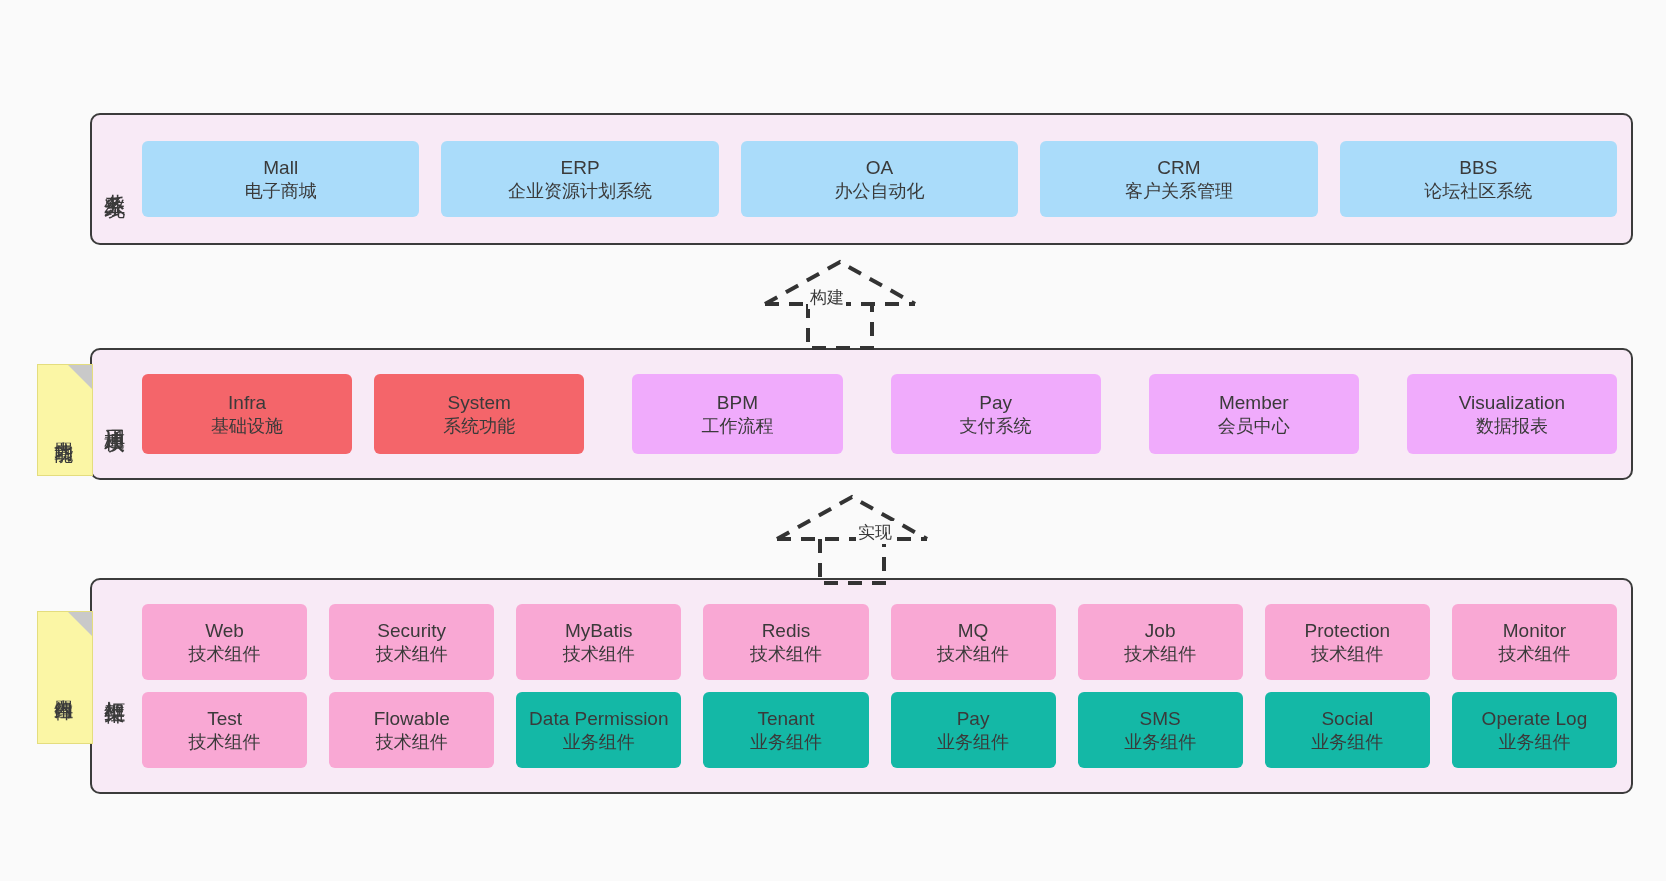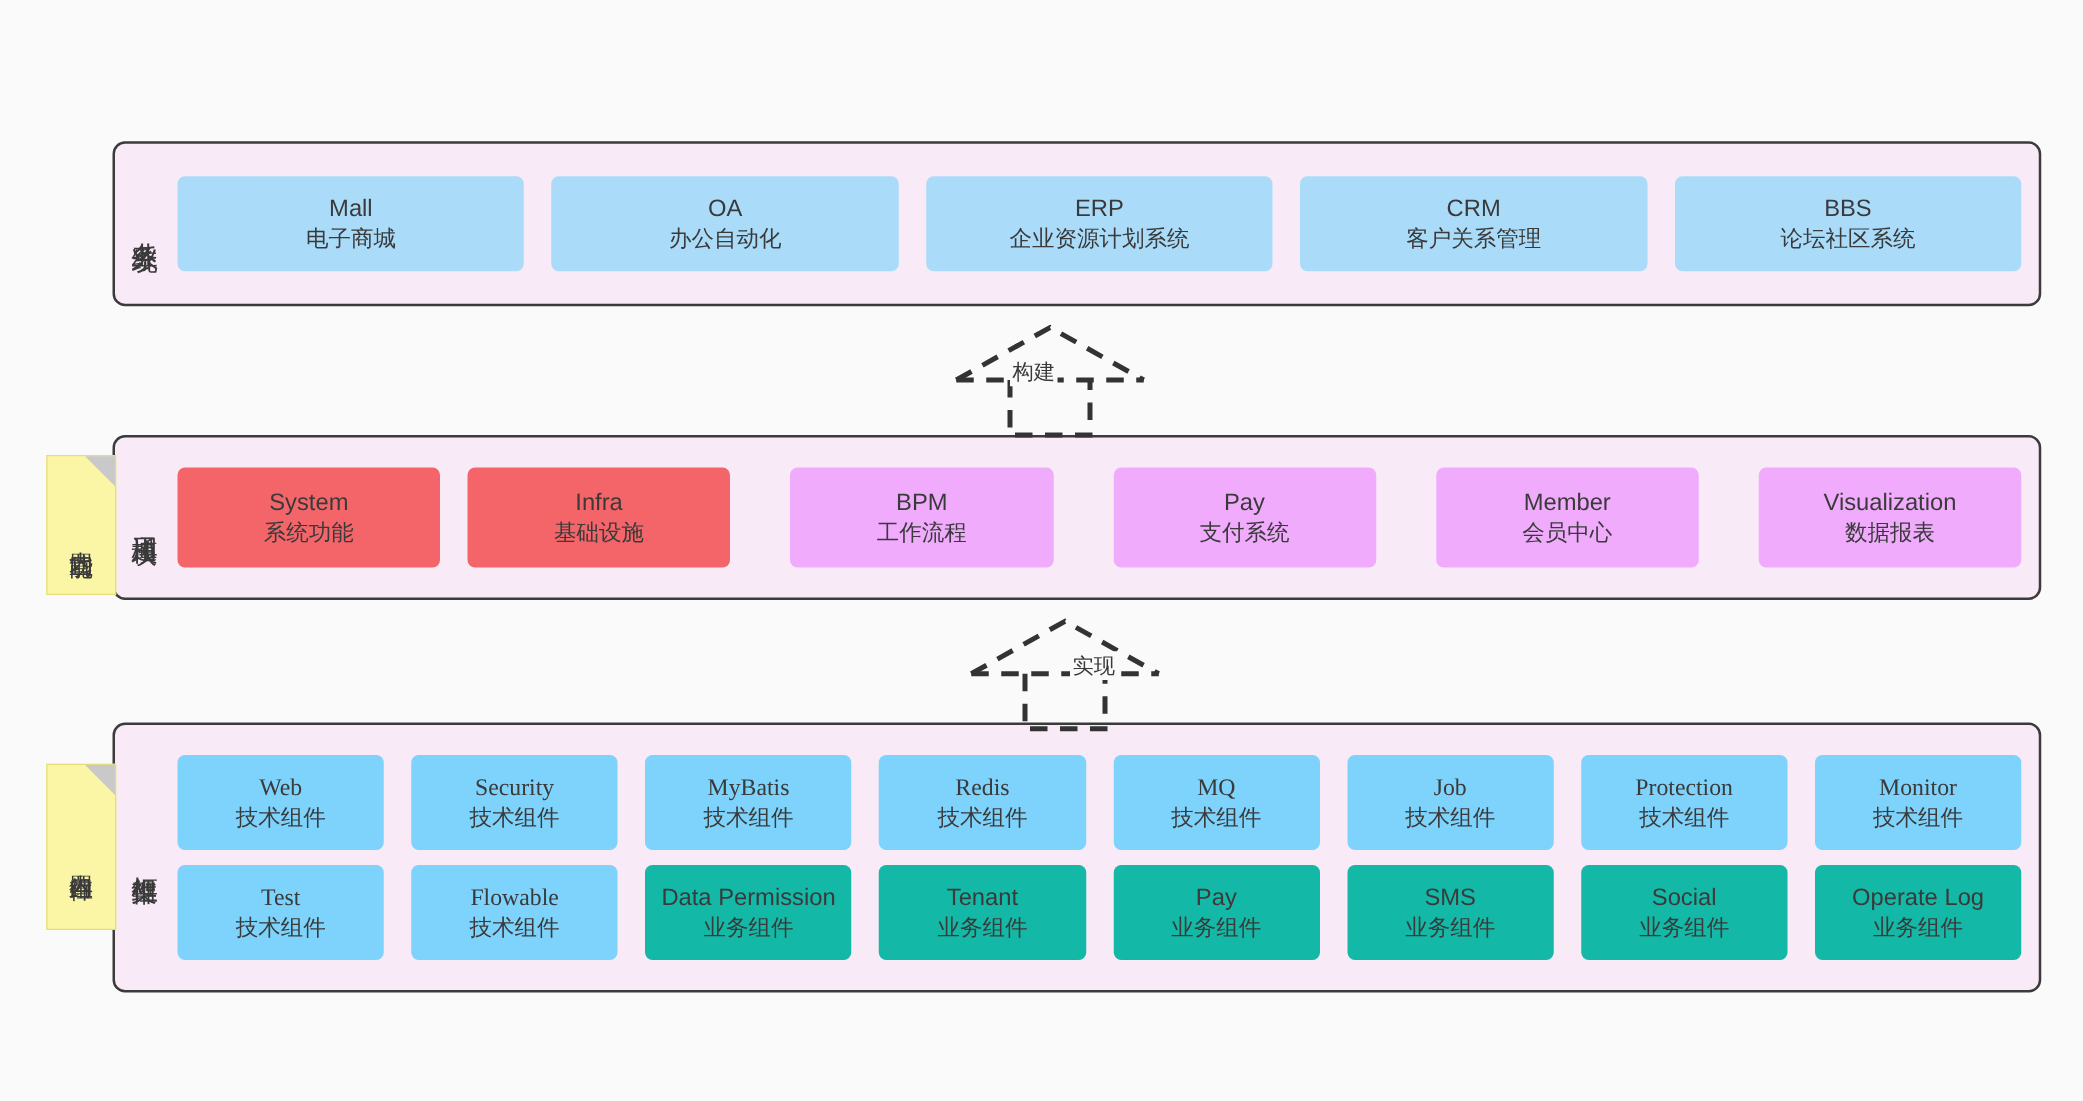--- a/index.html
+++ b/index.html
@@ -81,21 +81,21 @@
   .node .t1 { font-size: 19px; color: #3a3a3a; }
   .node .t2 { font-size: 18px; color: #3a3a3a; }
 
   .h-biz   { height: 76px; }
   .h-mod   { height: 80px; }
   .h-comp  { height: 76px; }
 
   .blue       { background: #aadcfa; }
   .red        { background: #f4656a; }
   .pink       { background: #f0abfc; margin-left: 26px; }
-  .green      { background: #7dd3fc; font-family: Liberation Serif, serif; }
+  .green      { background: #f9a8d4; }
   .green-lite { background: #14b8a6; }
 
   
   .note {
     position: absolute;
     background: #fbf6a5;
     border: 1px solid #e4dd7e;
     z-index: 8;
     display: flex;
     align-items: center;
@@ -146,26 +146,26 @@
 
   <div class="layer" id="layer-business" style="left:90px; top:113px; width:1543px; height:132px;">
     <div class="layer-title">业务系统</div>
     <div class="layer-body">
       <div class="row">
         <div class="node blue h-biz">
           <span class="t1">Mall</span>
           <span class="t2">电子商城</span>
         </div>
         <div class="node blue h-biz">
+          <span class="t1">ERP</span>
+          <span class="t2">企业资源计划系统</span>
+        </div>
+        <div class="node blue h-biz">
           <span class="t1">OA</span>
           <span class="t2">办公自动化</span>
-        </div>
-        <div class="node blue h-biz">
-          <span class="t1">ERP</span>
-          <span class="t2">企业资源计划系统</span>
         </div>
         <div class="node blue h-biz">
           <span class="t1">CRM</span>
           <span class="t2">客户关系管理</span>
         </div>
         <div class="node blue h-biz">
           <span class="t1">BBS</span>
           <span class="t2">论坛社区系统</span>
         </div>
       </div>
@@ -179,26 +179,26 @@
       <path d="M 48 46 L 48 90 L 112 90 L 112 46" fill="none" stroke="#333333" stroke-width="4" stroke-dasharray="14,10" stroke-linecap="butt"></path>
     </svg>
     <span class="rel-label" style="left:48px; top:28px;">构建</span>
   </div>
 
   <div class="layer" id="layer-modules" style="left:90px; top:348px; width:1543px; height:132px;">
     <div class="layer-title">通用模块</div>
     <div class="layer-body">
       <div class="row">
         <div class="node red h-mod">
+          <span class="t1">Infra</span>
+          <span class="t2">基础设施</span>
+        </div>
+        <div class="node red h-mod">
           <span class="t1">System</span>
           <span class="t2">系统功能</span>
-        </div>
-        <div class="node red h-mod">
-          <span class="t1">Infra</span>
-          <span class="t2">基础设施</span>
         </div>
         <div class="node pink h-mod">
           <span class="t1">BPM</span>
           <span class="t2">工作流程</span>
         </div>
         <div class="node pink h-mod">
           <span class="t1">Pay</span>
           <span class="t2">支付系统</span>
         </div>
         <div class="node pink h-mod">

